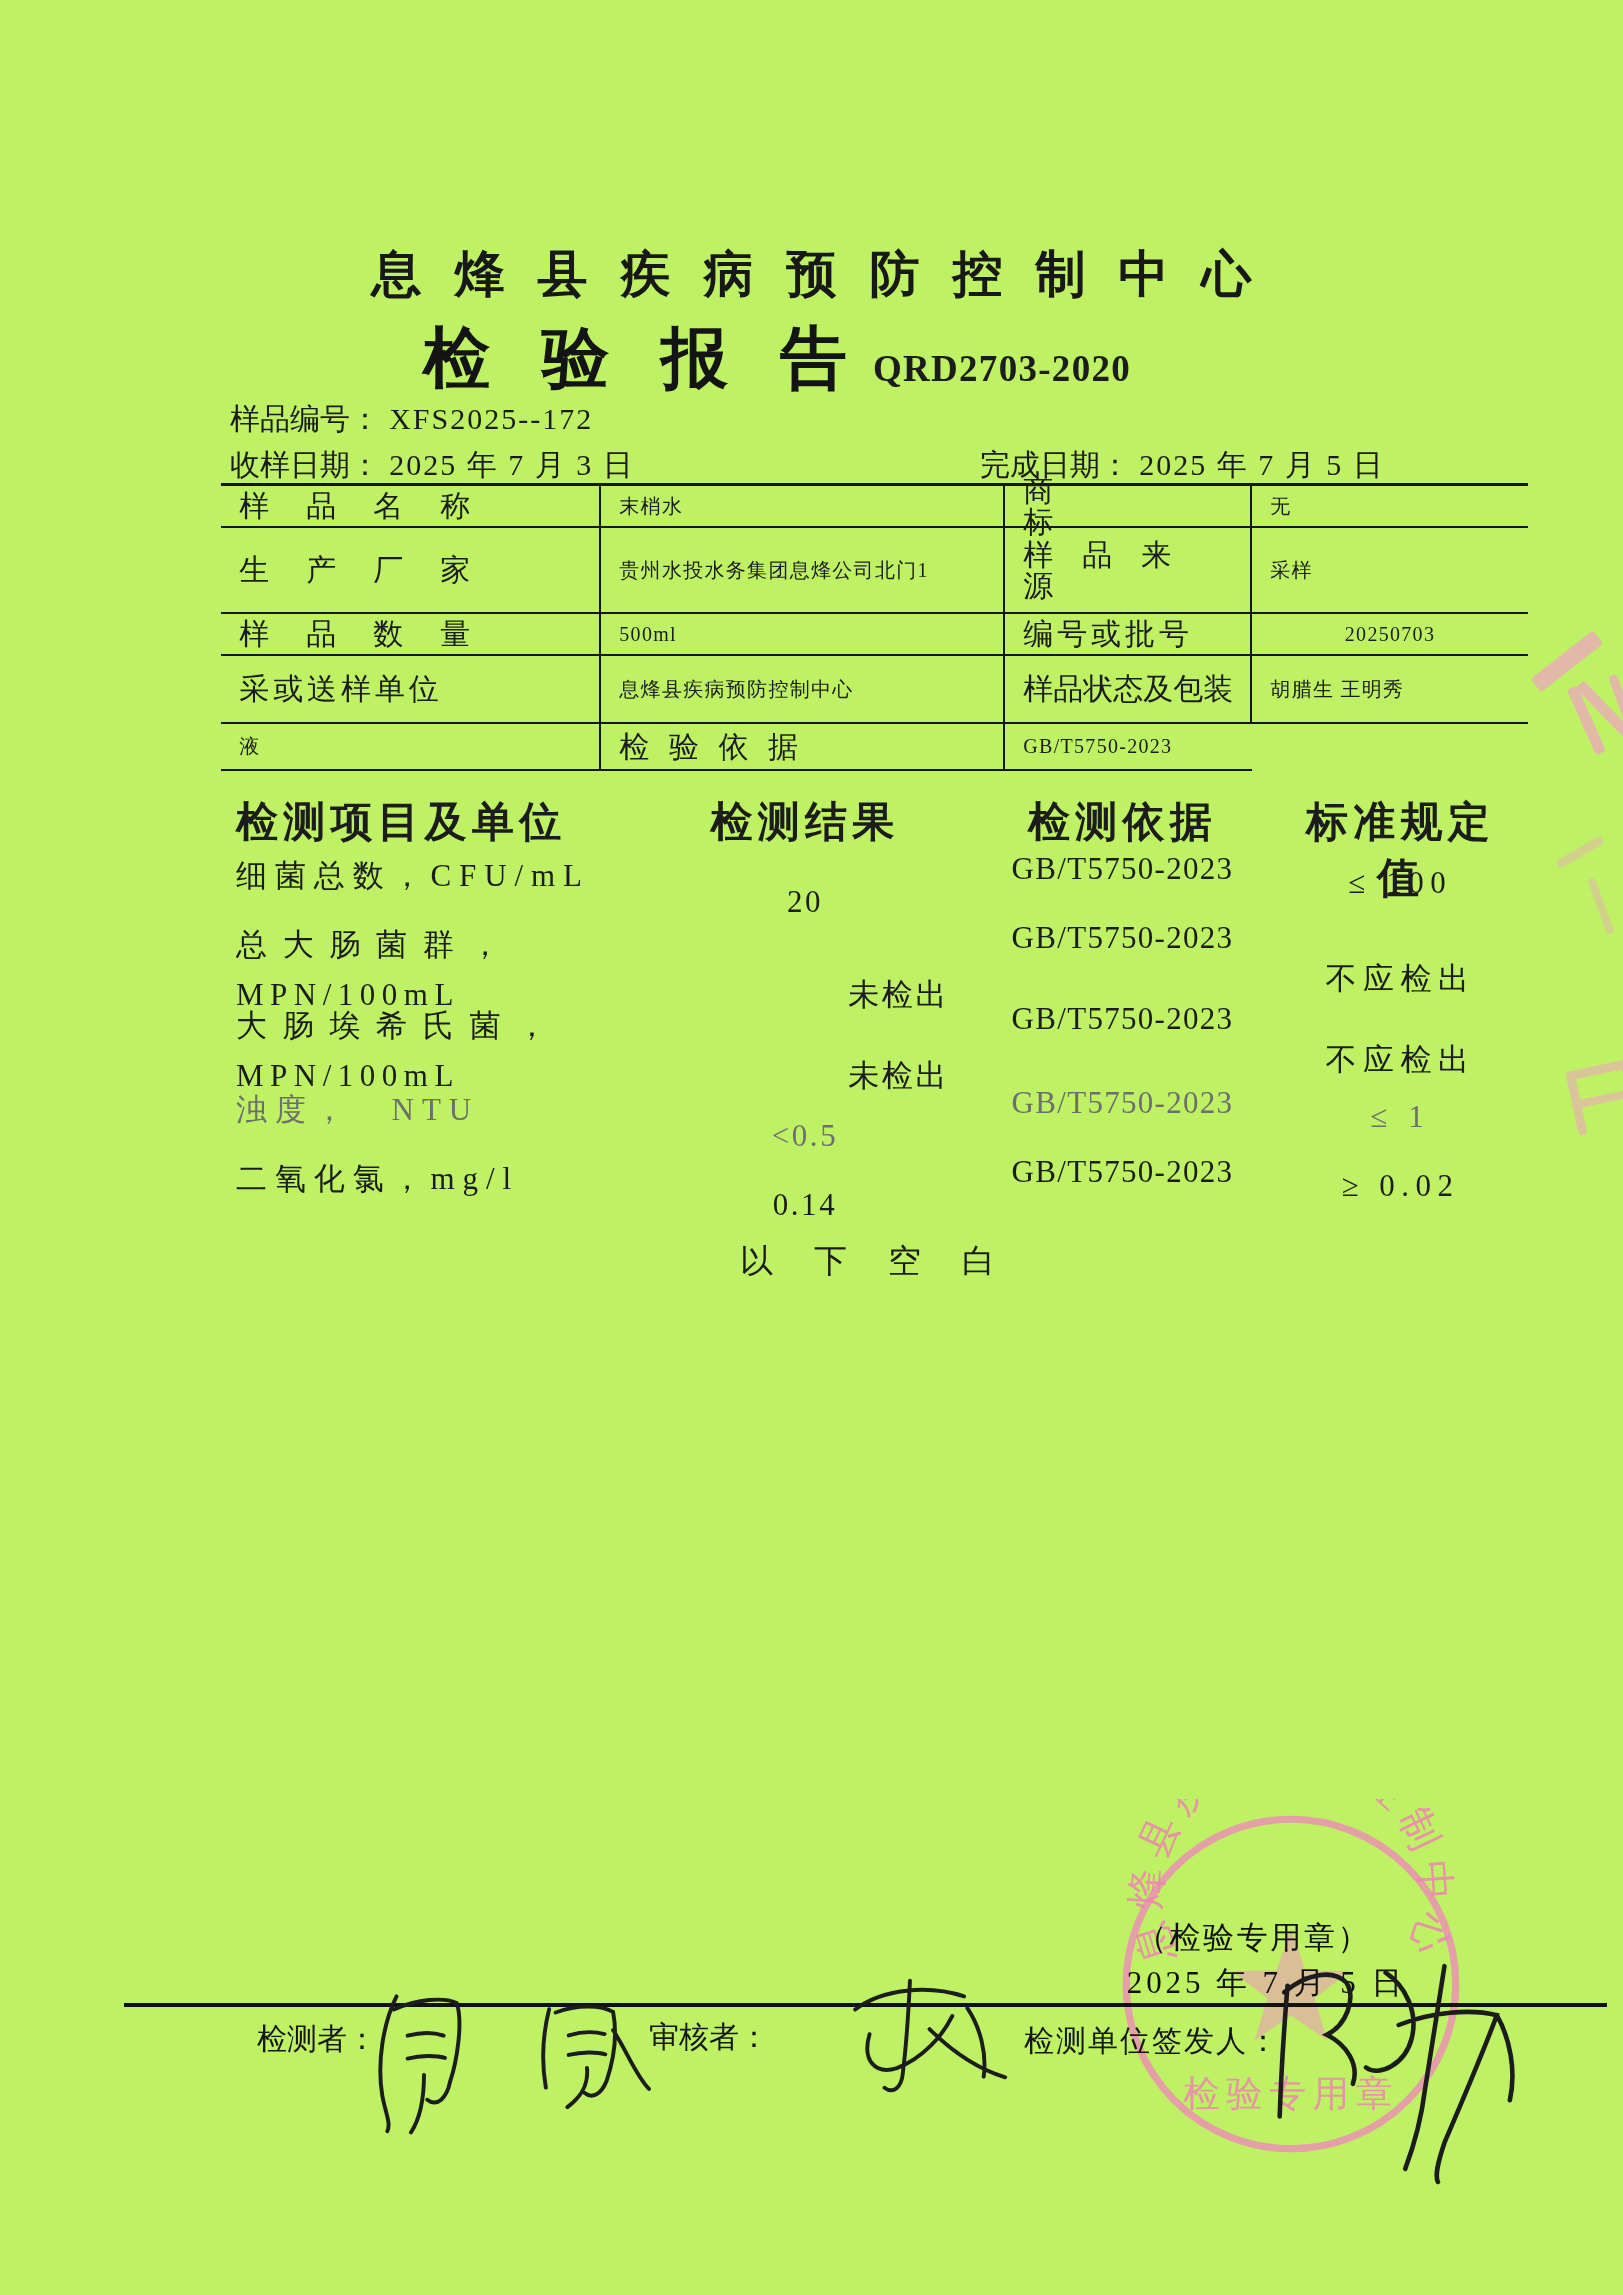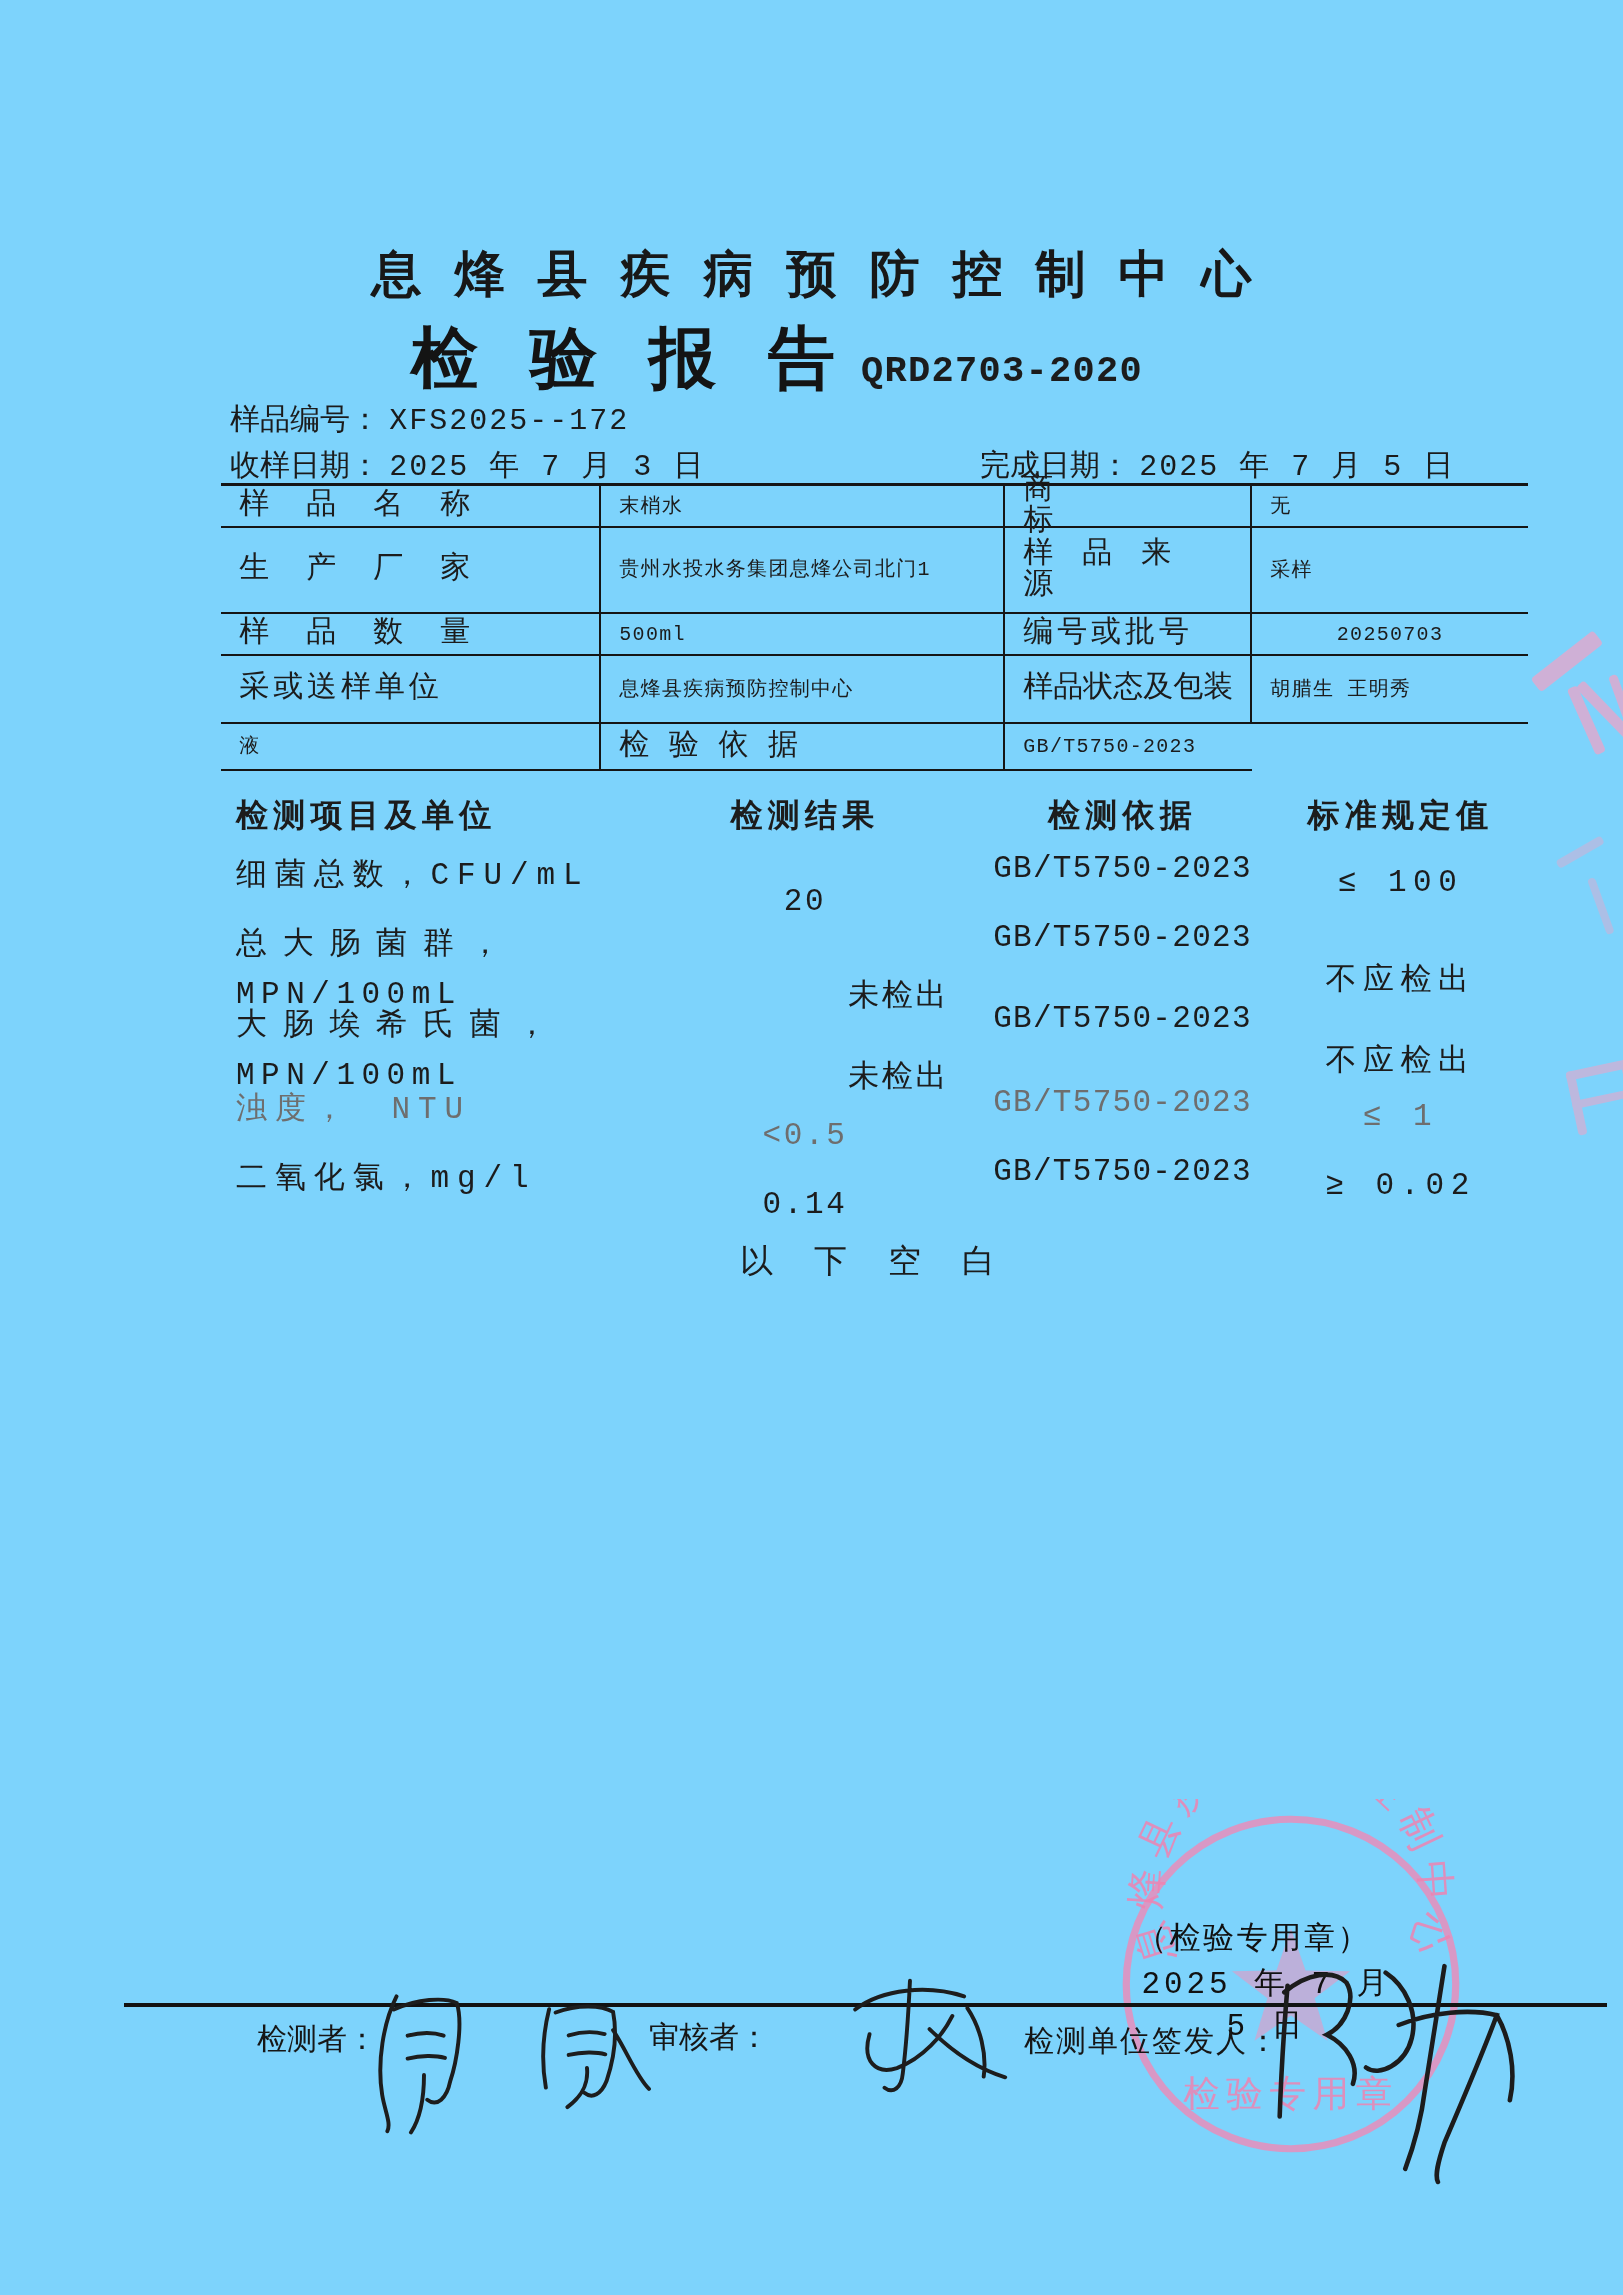--- a/index.html
+++ b/index.html
@@ -1,22 +1,22 @@
 <!DOCTYPE html>
 <html style="font-size:10.5px"><head>
 <meta charset="utf-8">
 <style>
   html,body{margin:0;padding:0;background:#888;}
   .page{
     position:relative;
     width:1623px;height:2295px;
     margin:0 auto;
-    background:#7dd3fc;
+    background:#bef264;
     overflow:hidden;
-    font-family:Liberation Mono, monospace;
+    font-family:Liberation Serif, serif;
     color:#1c1c1c;
   }
   .abs{position:absolute;}
   
   .org-title{
     top:241px;left:0;width:1623px;text-align:center;
     font-size:50px;font-weight:bold;letter-spacing:33px;text-indent:33px;
     color:#181818;
   }
   .title-line{
@@ -55,21 +55,21 @@
   .ls30{letter-spacing:19.6px;}
   .ls140{letter-spacing:92px;}
   .ls6{letter-spacing:3.9px;}
   .cent{justify-content:center;padding-left:0!important;text-align:center;}
   
   .rhead,.rrow{
     left:236px;width:1270px;
     display:grid;
     grid-template-columns:425px 288px 347px 209px;
   }
-  .rhead{top:794px;font-size:32px;font-weight:bold;}
+  .rhead{top:794px;font-size:42px;font-weight:bold;}
   .rhead .h{letter-spacing:5.2px;}
   .rhead .hc{text-align:center;}
   .rrow{font-size:31px;}
   .rrow .item{letter-spacing:7.9px;line-height:50px;}
   .rrow.spread .item{letter-spacing:15.7px;}
   .rrow .item .l2{letter-spacing:6.5px;}
   .rrow .res{text-align:center;padding-top:33px;letter-spacing:2.6px;}
   .rrow.tall .res{padding-top:54px;text-align:right;}
   .rrow .basis{text-align:center;letter-spacing:1.3px;font-size:31px;}
   .rrow .std{text-align:center;padding-top:14.4px;letter-spacing:6.5px;}

